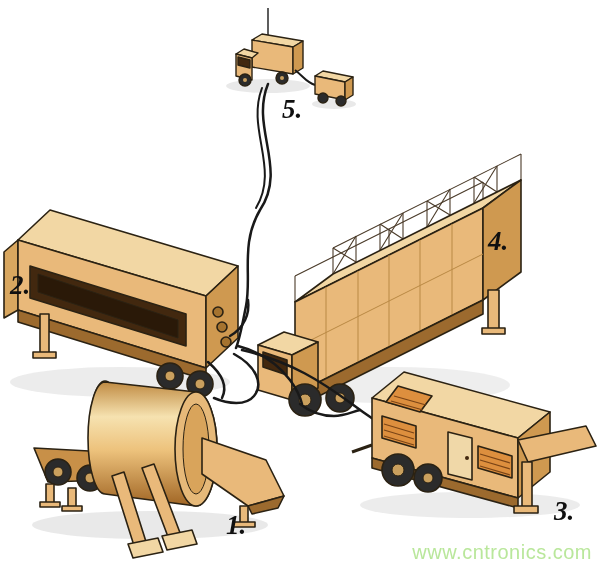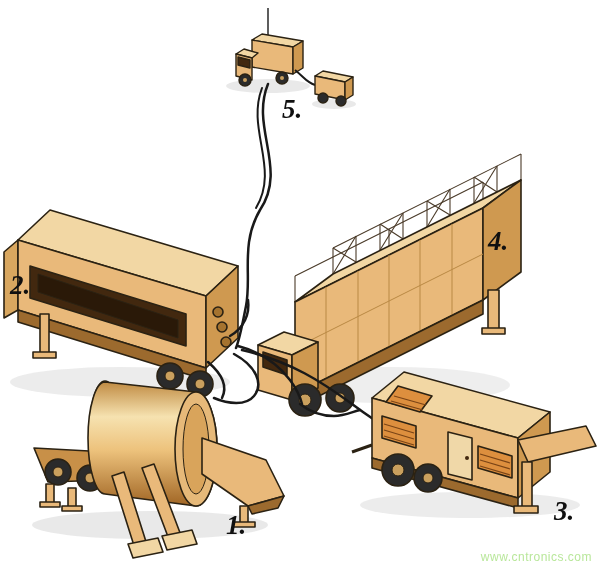--- a/index.html
+++ b/index.html
@@ -8,21 +8,21 @@
     overflow:hidden;font-family:"Liberation Sans",sans-serif;
   }
   .stage svg{position:absolute;left:0;top:0;}
   .lbl{
     position:absolute;font-family:"Liberation Serif",serif;
     font-weight:700;font-style:italic;font-size:27px;color:#101010;
     line-height:1;user-select:none;
   }
   .watermark{
     position:absolute;right:8px;bottom:6px;
-    font-family:"Liberation Sans",sans-serif;font-size:12px;
+    font-family:"Liberation Sans",sans-serif;font-size:20px;
     color:#b9e79b;letter-spacing:.5px;
   }
 </style>
 </head>
 <body>
 
 <div class="stage">
 
 <svg width="600" height="570" viewBox="0 0 600 570">
   <defs>

